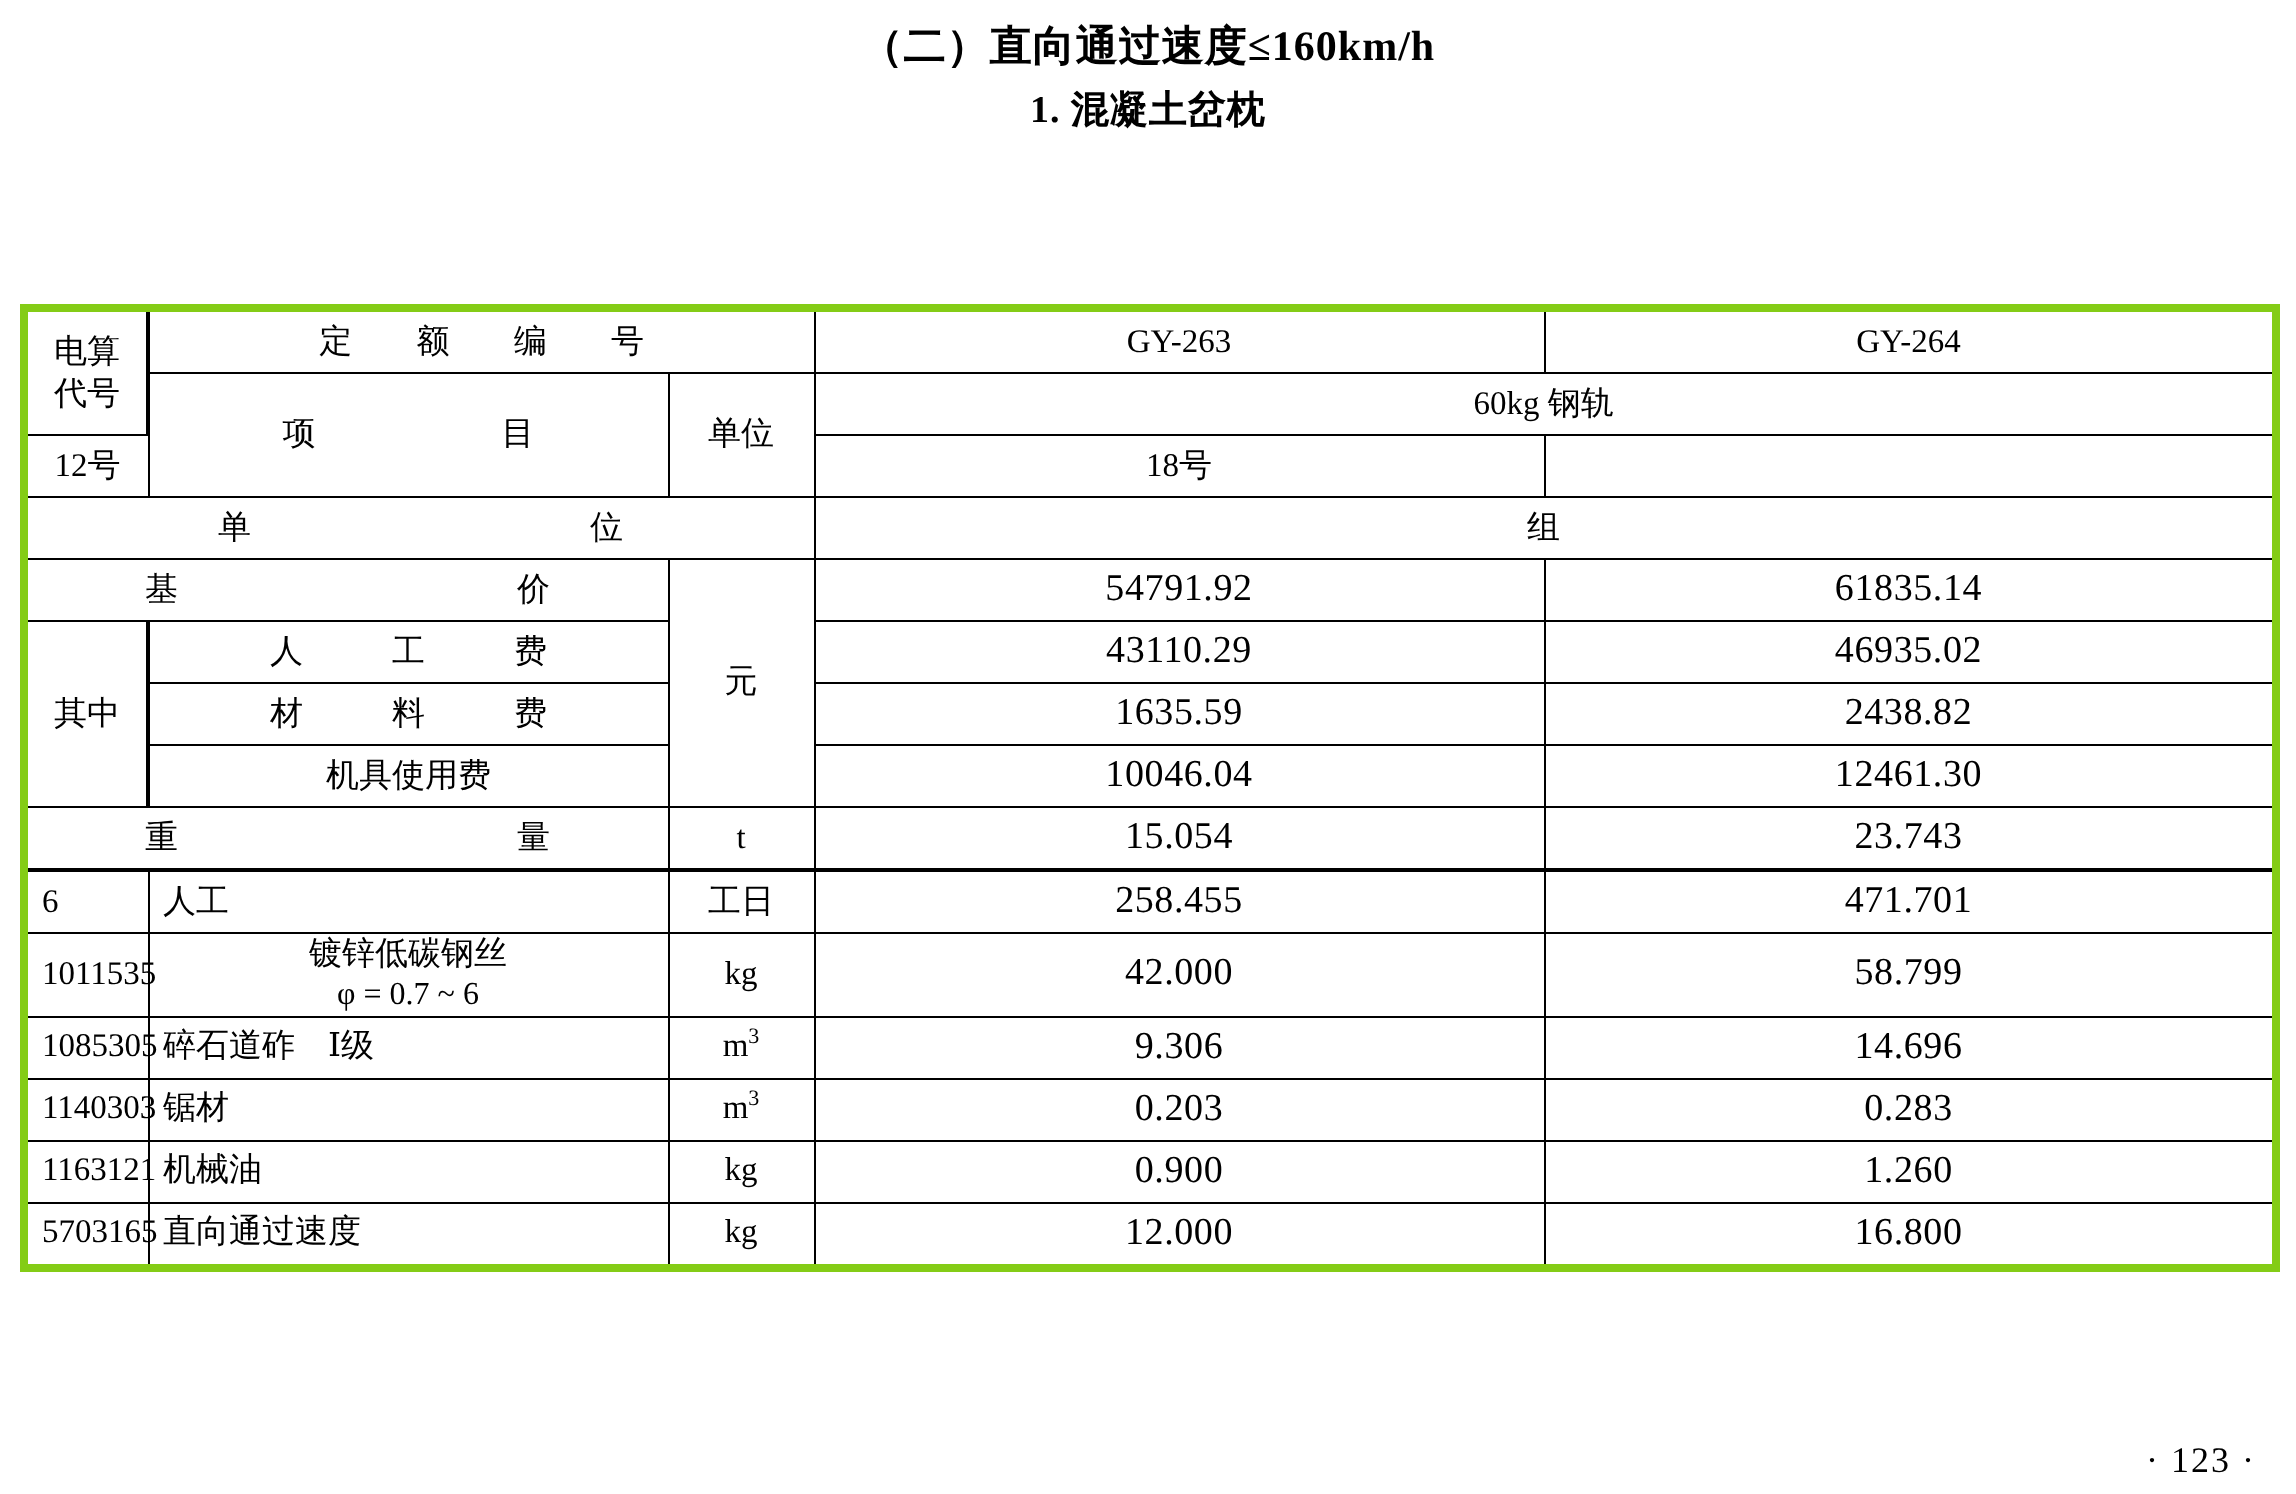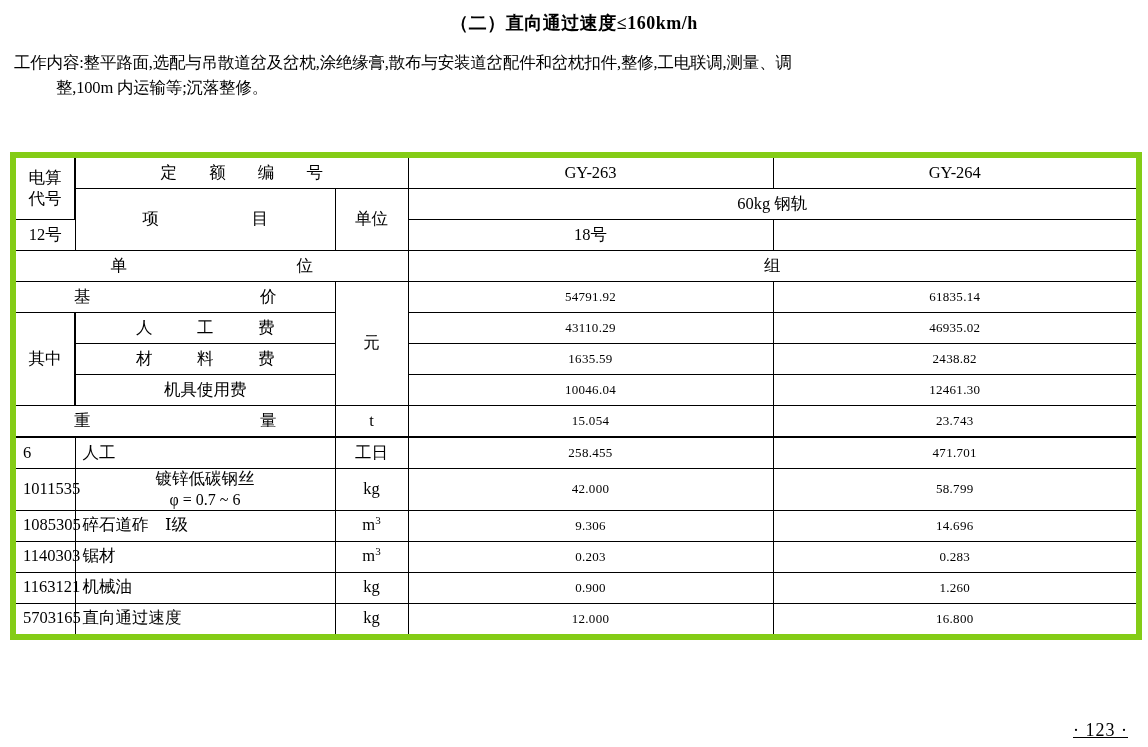--- a/index.html
+++ b/index.html
@@ -19,21 +19,21 @@
   .page {
     position: relative;
     width: 1148px;
     height: 747px;
     box-sizing: border-box;
   }
 
   
   .heading-1 {
     text-align: center;
-    font-size: 18px;
+    font-size: 21px;
     letter-spacing: 0.5px;
     margin: 8px 0 0 0;
     line-height: 30px;
     white-space: nowrap;
   }
   .heading-2 {
     text-align: center;
     font-size: 19px;
     letter-spacing: 0.5px;
     margin: 4px 0 0 0;
@@ -70,21 +70,21 @@
   table.spec td {
     border: 1px solid #000;
     padding: 0;
     text-align: center;
     vertical-align: middle;
     line-height: 1.25;
     height: 30px;
   }
   
   table.spec {
-    border: 6px solid #84cc16;
+    border: 4px solid #84cc16;
   }
 
   .b-top-thick { border-top-width: 2px !important; }
   .b-bottom-thick { border-bottom-width: 2px !important; }
   .b-right-thick { border-right-width: 2px !important; }
 
   .left-pad {
     text-align: left !important;
     padding-left: 7px !important;
   }
@@ -94,21 +94,21 @@
   }
   .cell-spaced-wide {
     letter-spacing: 30px;
     text-indent: 30px;
   }
   .cell-spaced-med {
     letter-spacing: 20px;
     text-indent: 20px;
   }
   .num {
-    font-size: 13px;
+    font-size: 19px;
     letter-spacing: 0.3px;
   }
   .tall2 { height: 44px; }
   .row-mat td { height: 36px; }
   .matname {
     text-align: left;
     padding-left: 7px;
     line-height: 1.18;
   }
   .matname .sub {
@@ -121,34 +121,30 @@
     line-height: 0;
   }
 
   
   .pagenum {
     position: absolute;
     right: 20px;
     bottom: 14px;
     font-size: 18px;
     letter-spacing: 1px;
-    text-decoration: underline;
   }
 </style>
 </head>
 <body>
 
 <div class="page">
 
   <h1 class="heading-1">（二）直向通过速度≤160km/h</h1>
-
-  <div class="workcontent">
-    <span>工作内容:整平路面,选配与吊散道岔及岔枕,涂绝缘膏,散布与安装道岔配件和岔枕扣件,整修,工电联调,测量、调</span>
-    <span class="l2">整,100m 内运输等;沉落整修。</span>
-  </div>
+  <h2 class="heading-2">1. 混凝土岔枕</h2>
+
 
   <div class="tbl-wrap">
     <table class="spec">
       <colgroup>
         <col style="width:62px">
         <col style="width:260px">
         <col style="width:73px">
         <col style="width:365px">
         <col style="width:366px">
       </colgroup>

